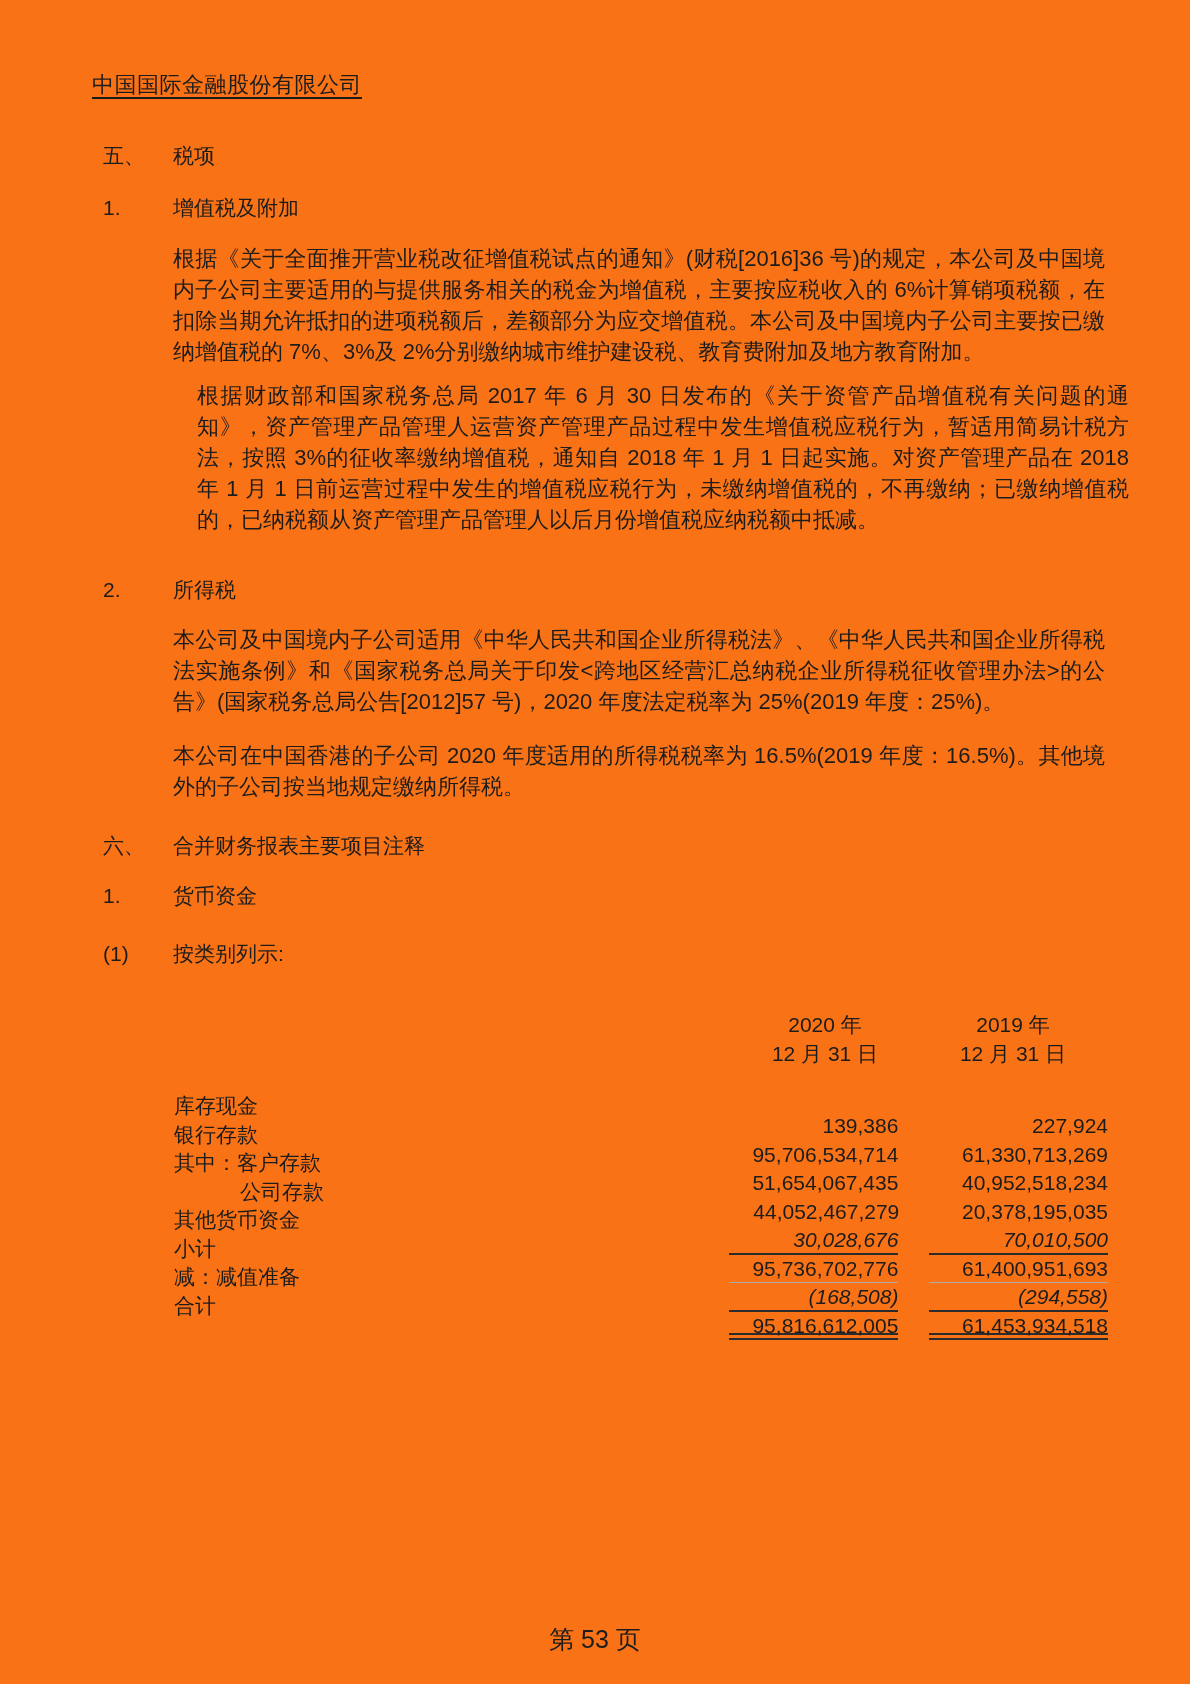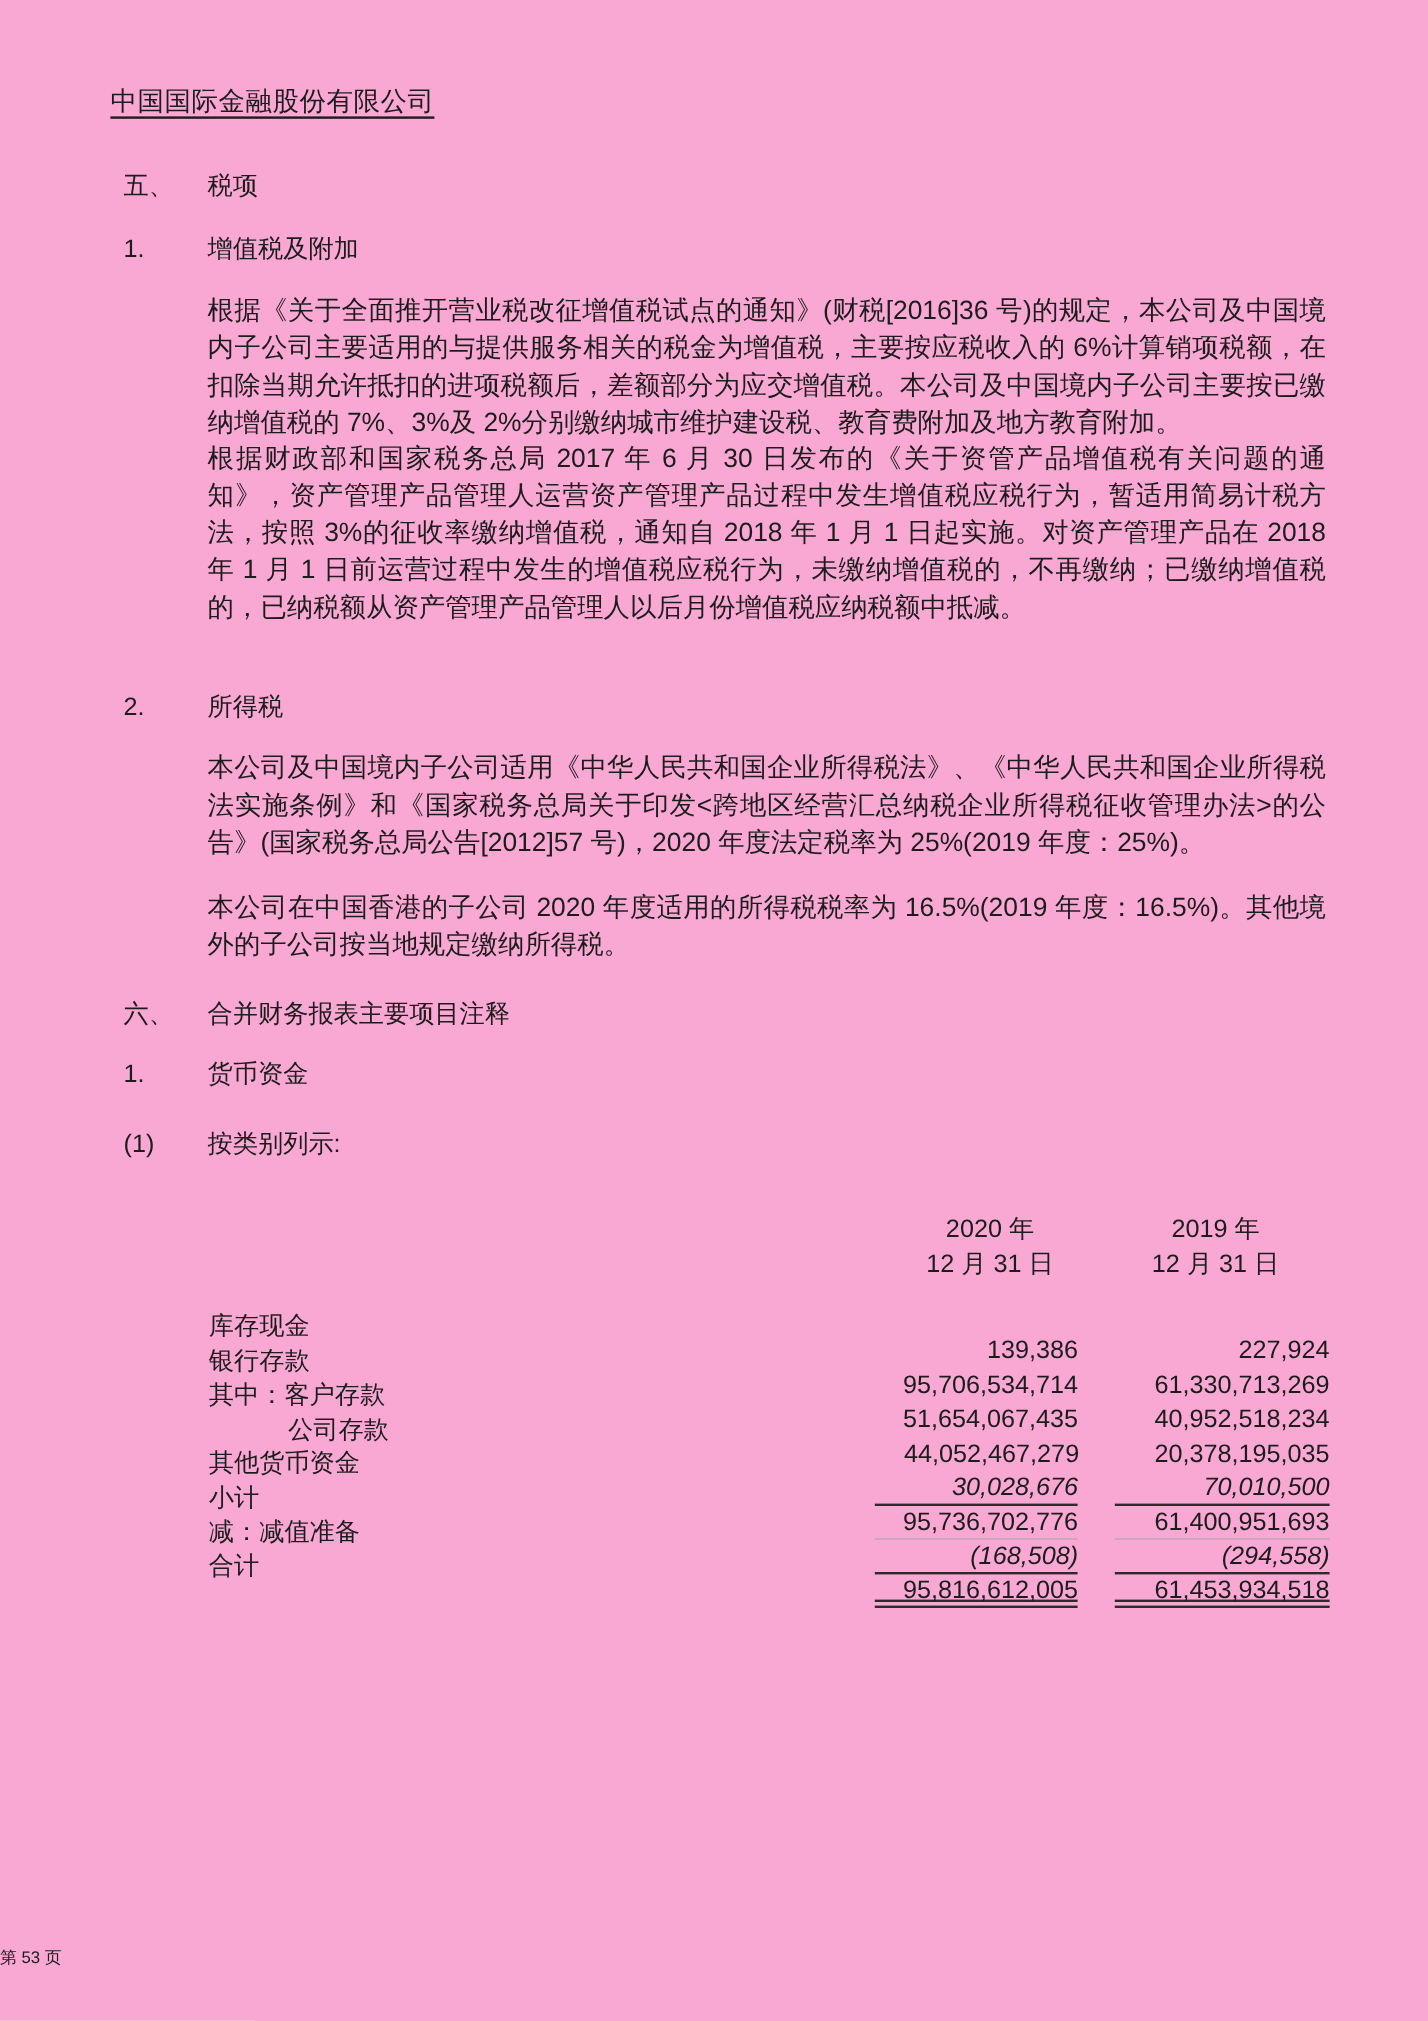--- a/index.html
+++ b/index.html
@@ -1,20 +1,20 @@
 <!DOCTYPE html>
 <html style="--rule-dark: #2b2b2b; --rule-light: #ababab;"><head>
 <meta charset="utf-8">
 <style>
   html,body { margin:0; padding:0; background:#e8e8e8; }
   .page {
     position:relative;
     width:1190px; height:1684px;
     margin:0 auto;
-    background:#f9a8d4;
+    background:#f97316;
     color:#1c1c1c;
     font-family:"Liberation Sans","DejaVu Sans",sans-serif;
     overflow:hidden;
   }
   .abs { position:absolute; }
 
   .company {
     left:92px; top:70px;
     font-size:22px; letter-spacing:0.5px;
     text-decoration:underline;
@@ -41,42 +41,42 @@
   .frow { display:flex; height:28.5px; line-height:28.5px;gap:28px; }
   .flabel { width:561px; white-space:nowrap; }
   .flabel.indent { padding-left:66px; box-sizing:border-box; }
   .fcell { text-align:right; box-sizing:border-box; height:100%; line-height:27px;margin-top:20px; }
   .fc1 { width:180px; }
   .fc2 { width:190px; margin-left:3px; }
   .rule-dark  .fcell { border-bottom:2px solid var(--rule-dark,#2b2b2b);font-style:italic; }
   .rule-light .fcell { border-bottom:1px solid var(--rule-light,#ababab); }
   .rule-double .fcell { border-bottom:7px double var(--rule-dark,#2b2b2b); }
 
-  .footer { left:0; right:0; top:1623px; text-align:left; font-size:14px; }
+  .footer { left:0; right:0; top:1623px; text-align:center; font-size:25px; }
 </style>
 </head>
 <body>
 
 <div class="page">
 
   <div class="abs company">中国国际金融股份有限公司</div>
 
   <div class="abs hrow" style="top:145px;">
     <span class="num">五、</span>
     <span>税项</span>
   </div>
 
   <div class="abs hrow" style="top:197px;">
     <span class="num">1.</span>
     <span>增值税及附加</span>
   </div>
 
   <div class="abs para" style="top:243px;">根据《关于全面推开营业税改征增值税试点的通知》(财税[2016]36 号)的规定，本公司及中国境内子公司主要适用的与提供服务相关的税金为增值税，主要按应税收入的 6%计算销项税额，在扣除当期允许抵扣的进项税额后，差额部分为应交增值税。本公司及中国境内子公司主要按已缴纳增值税的 7%、3%及 2%分别缴纳城市维护建设税、教育费附加及地方教育附加。</div>
 
-  <div class="abs para" style="top:366px;">根据财政部和国家税务总局 2017 年 6 月 30 日发布的《关于资管产品增值税有关问题的通知》，资产管理产品管理人运营资产管理产品过程中发生增值税应税行为，暂适用简易计税方法，按照 3%的征收率缴纳增值税，通知自 2018 年 1 月 1 日起实施。对资产管理产品在 2018 年 1 月 1 日前运营过程中发生的增值税应税行为，未缴纳增值税的，不再缴纳；已缴纳增值税的，已纳税额从资产管理产品管理人以后月份增值税应纳税额中抵减。</div>
+  <div class="abs para" style="top:380px;margin-left:24px;">根据财政部和国家税务总局 2017 年 6 月 30 日发布的《关于资管产品增值税有关问题的通知》，资产管理产品管理人运营资产管理产品过程中发生增值税应税行为，暂适用简易计税方法，按照 3%的征收率缴纳增值税，通知自 2018 年 1 月 1 日起实施。对资产管理产品在 2018 年 1 月 1 日前运营过程中发生的增值税应税行为，未缴纳增值税的，不再缴纳；已缴纳增值税的，已纳税额从资产管理产品管理人以后月份增值税应纳税额中抵减。</div>
 
   <div class="abs hrow" style="top:579px;">
     <span class="num">2.</span>
     <span>所得税</span>
   </div>
 
   <div class="abs para" style="top:624px;">本公司及中国境内子公司适用《中华人民共和国企业所得税法》、《中华人民共和国企业所得税法实施条例》和《国家税务总局关于印发&lt;跨地区经营汇总纳税企业所得税征收管理办法&gt;的公告》(国家税务总局公告[2012]57 号)，2020 年度法定税率为 25%(2019 年度：25%)。</div>
 
   <div class="abs para" style="top:728px;margin-top:12px;">本公司在中国香港的子公司 2020 年度适用的所得税税率为 16.5%(2019 年度：16.5%)。其他境外的子公司按当地规定缴纳所得税。</div>
 

